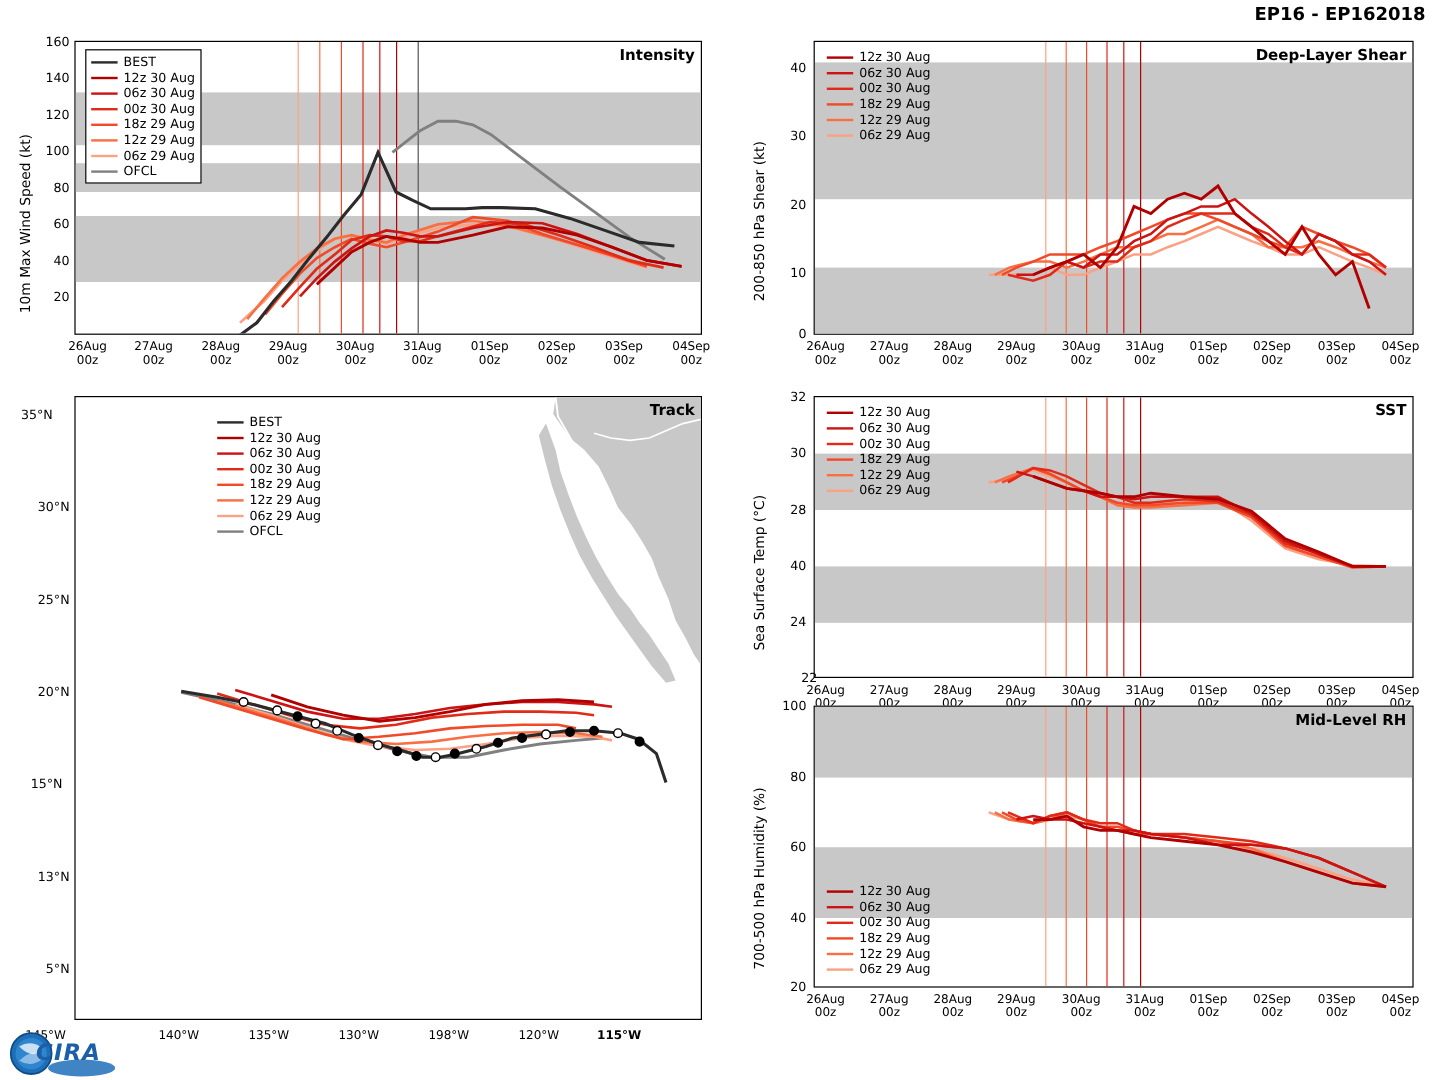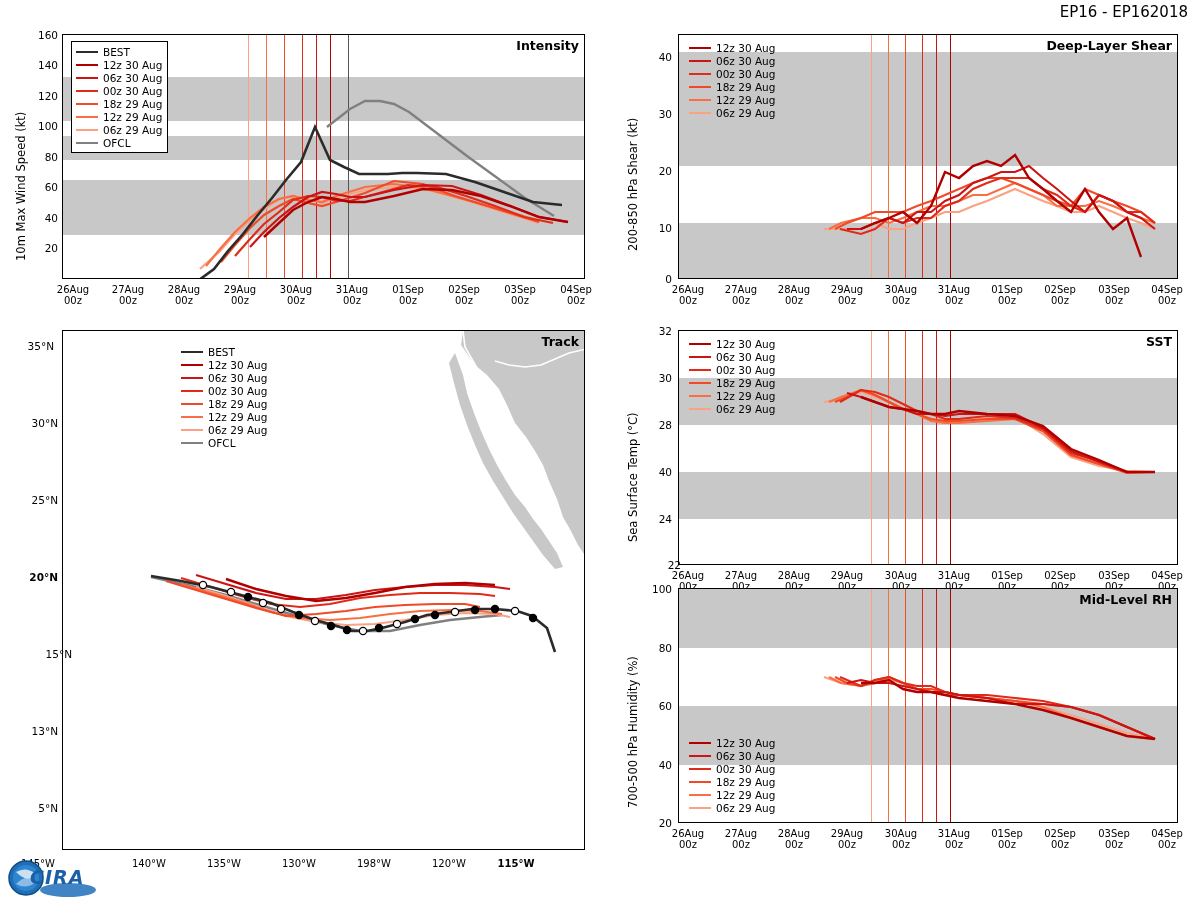--- a/index.html
+++ b/index.html
@@ -1,19 +1,19 @@
 <!DOCTYPE html>
 <html><head>
 <meta charset="utf-8">
 <style>
   html,body{margin:0;padding:0;background:#fff;}
   body{width:1200px;height:900px;font-family:"DejaVu Sans","Liberation Sans",sans-serif;color:#000;position:relative;overflow:hidden;}
   .hdr{position:absolute;top:0;left:0;width:1200px;height:26px;}
   .hdr-left{position:absolute;left:14px;top:2px;font-size:17px;font-weight:bold;letter-spacing:.2px;}
-  .hdr-right{position:absolute;right:12px;top:3px;font-size:15px;font-weight:normal;}
+  .hdr-right{position:absolute;right:12px;top:3px;font-size:15px;font-weight:bold;}
   .panel{position:absolute;box-sizing:border-box;}
   .plotbox{position:absolute;box-sizing:border-box;border:1px solid #000;background:#fff;overflow:hidden;}
   .band{position:absolute;left:0;right:0;background:#c8c8c8;}
   .vline{position:absolute;top:0;bottom:0;width:1px;}
   .ptitle{position:absolute;right:5px;top:3px;font-size:12.5px;font-weight:bold;color:#000;z-index:6;}
   .ylab{position:absolute;font-size:11.5px;transform-origin:0 0;transform:rotate(-90deg);white-space:nowrap;}
   .ytick{position:absolute;font-size:10.5px;text-align:right;white-space:nowrap;}
   .xtick{position:absolute;font-size:10px;text-align:center;white-space:nowrap;line-height:11px;}
   .legend{position:absolute;z-index:7;font-size:10.5px;background:rgba(255,255,255,0.0);}
   .legend.boxed{background:#fff;border:1px solid #000;padding:3px 5px 3px 4px;}
@@ -197,25 +197,25 @@
           <span class="lgline" style="border-top-color:#fba184;"></span>
           <span class="lgtxt">06z 29 Aug</span>
         </div>
       <div class="lgrow">
           <span class="lgline" style="border-top-color:#808080;"></span>
           <span class="lgtxt">OFCL</span>
         </div>
     </div>
   </div>
 
-  <div class="ytick" style="left:14px;top:18px;width:40px;">35°N</div>
+  <div class="ytick" style="left:4px;top:18px;width:40px;">35°N</div>
   <div class="ytick" style="left:18px;top:95px;width:40px;">30°N</div>
   <div class="ytick" style="left:18px;top:172px;width:40px;">25°N</div>
-  <div class="ytick" style="left:18px;top:249px;width:40px;font-weight:bold;">20°N</div>
-  <div class="ytick" style="left:32px;top:326px;width:40px;">15°N</div>
+  <div class="ytick" style="left:18px;top:249px;width:40px;">20°N</div>
+  <div class="ytick" style="left:12px;top:326px;width:40px;">15°N</div>
   <div class="ytick" style="left:18px;top:403px;width:40px;">13°N</div>
   <div class="ytick" style="left:18px;top:480px;width:40px;">5°N</div>
 
   <div class="xtick" style="left:0px;top:536px;width:76px;">145°W</div>
   <div class="xtick" style="left:111px;top:536px;width:76px;">140°W</div>
   <div class="xtick" style="left:186px;top:536px;width:76px;">135°W</div>
   <div class="xtick" style="left:261px;top:536px;width:76px;">130°W</div>
   <div class="xtick" style="left:336px;top:536px;width:76px;">198°W</div>
   <div class="xtick" style="left:411px;top:536px;width:76px;">120°W</div>
   <div class="xtick" style="left:478px;top:536px;width:76px;font-weight:bold;">115°W</div>

